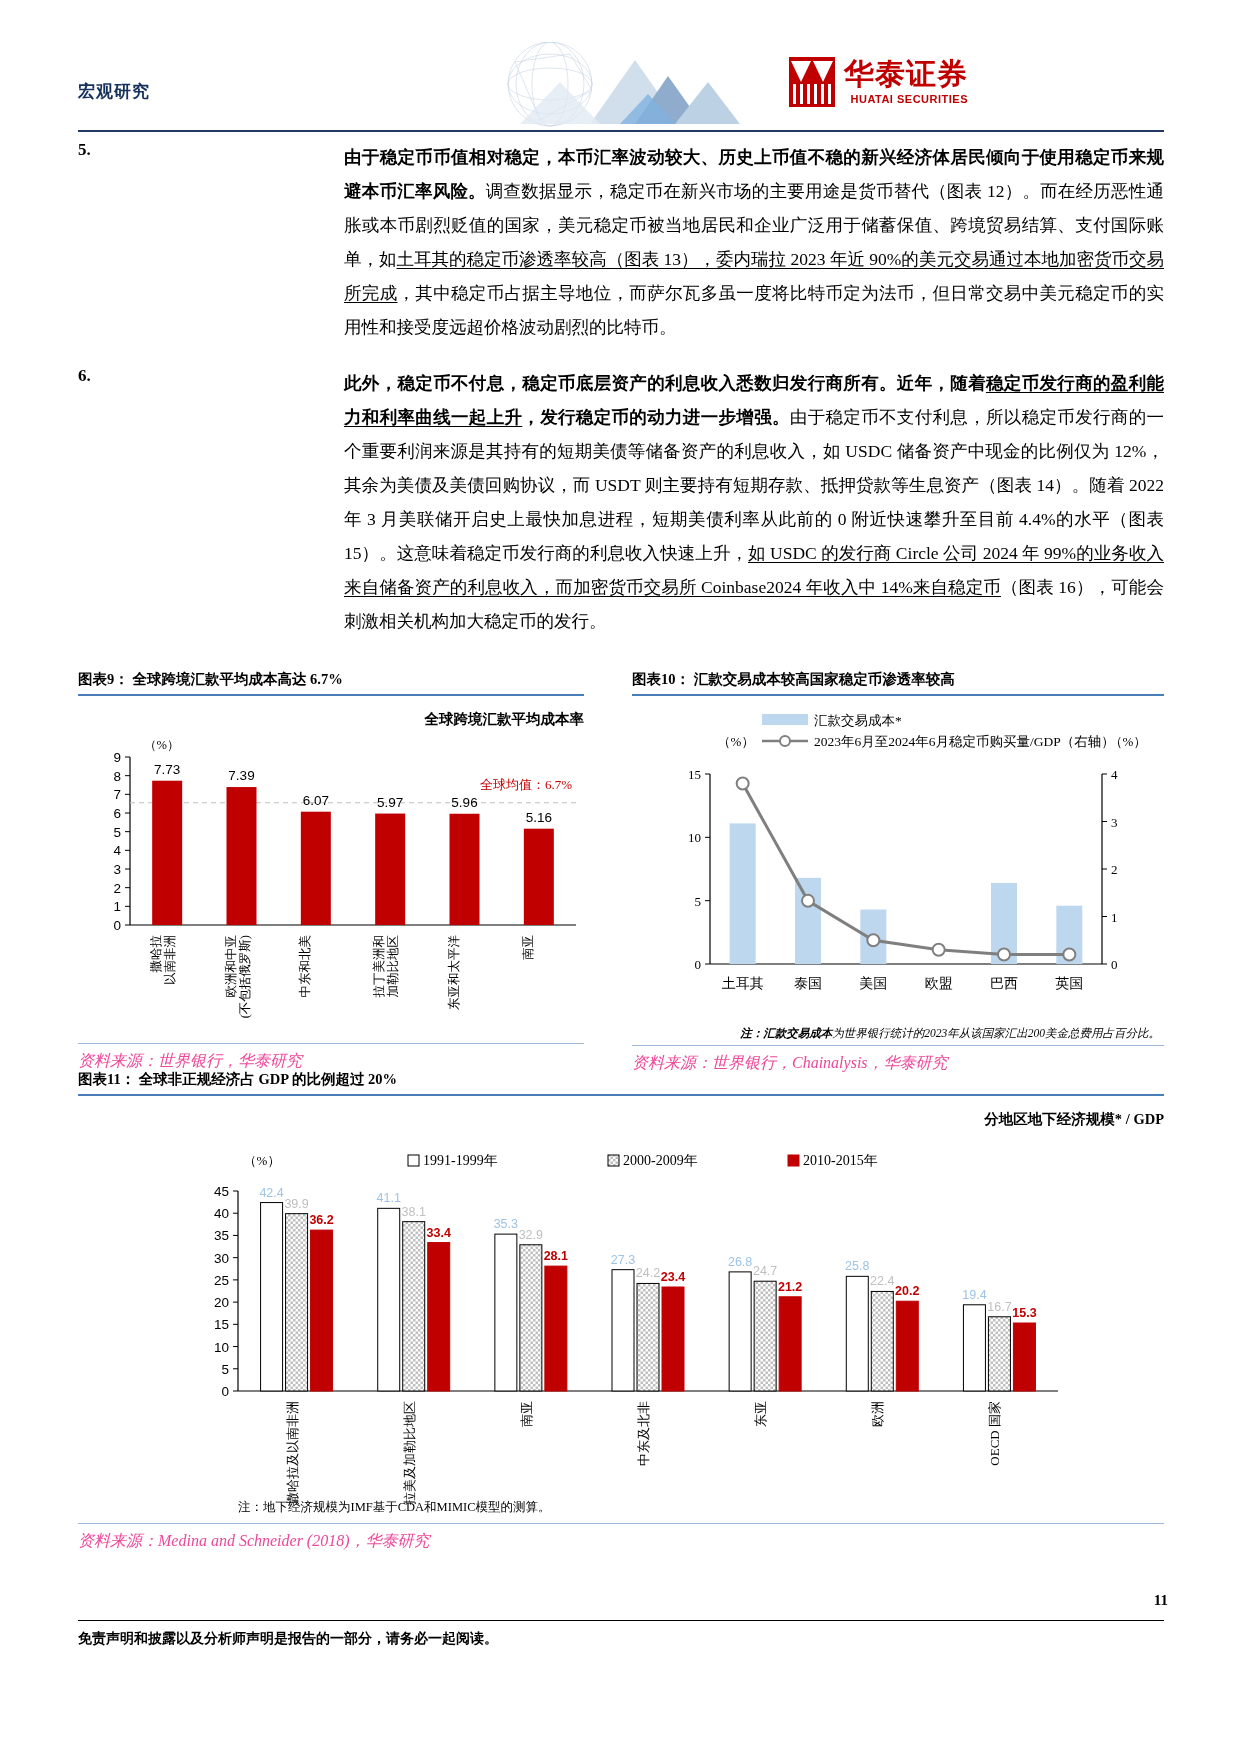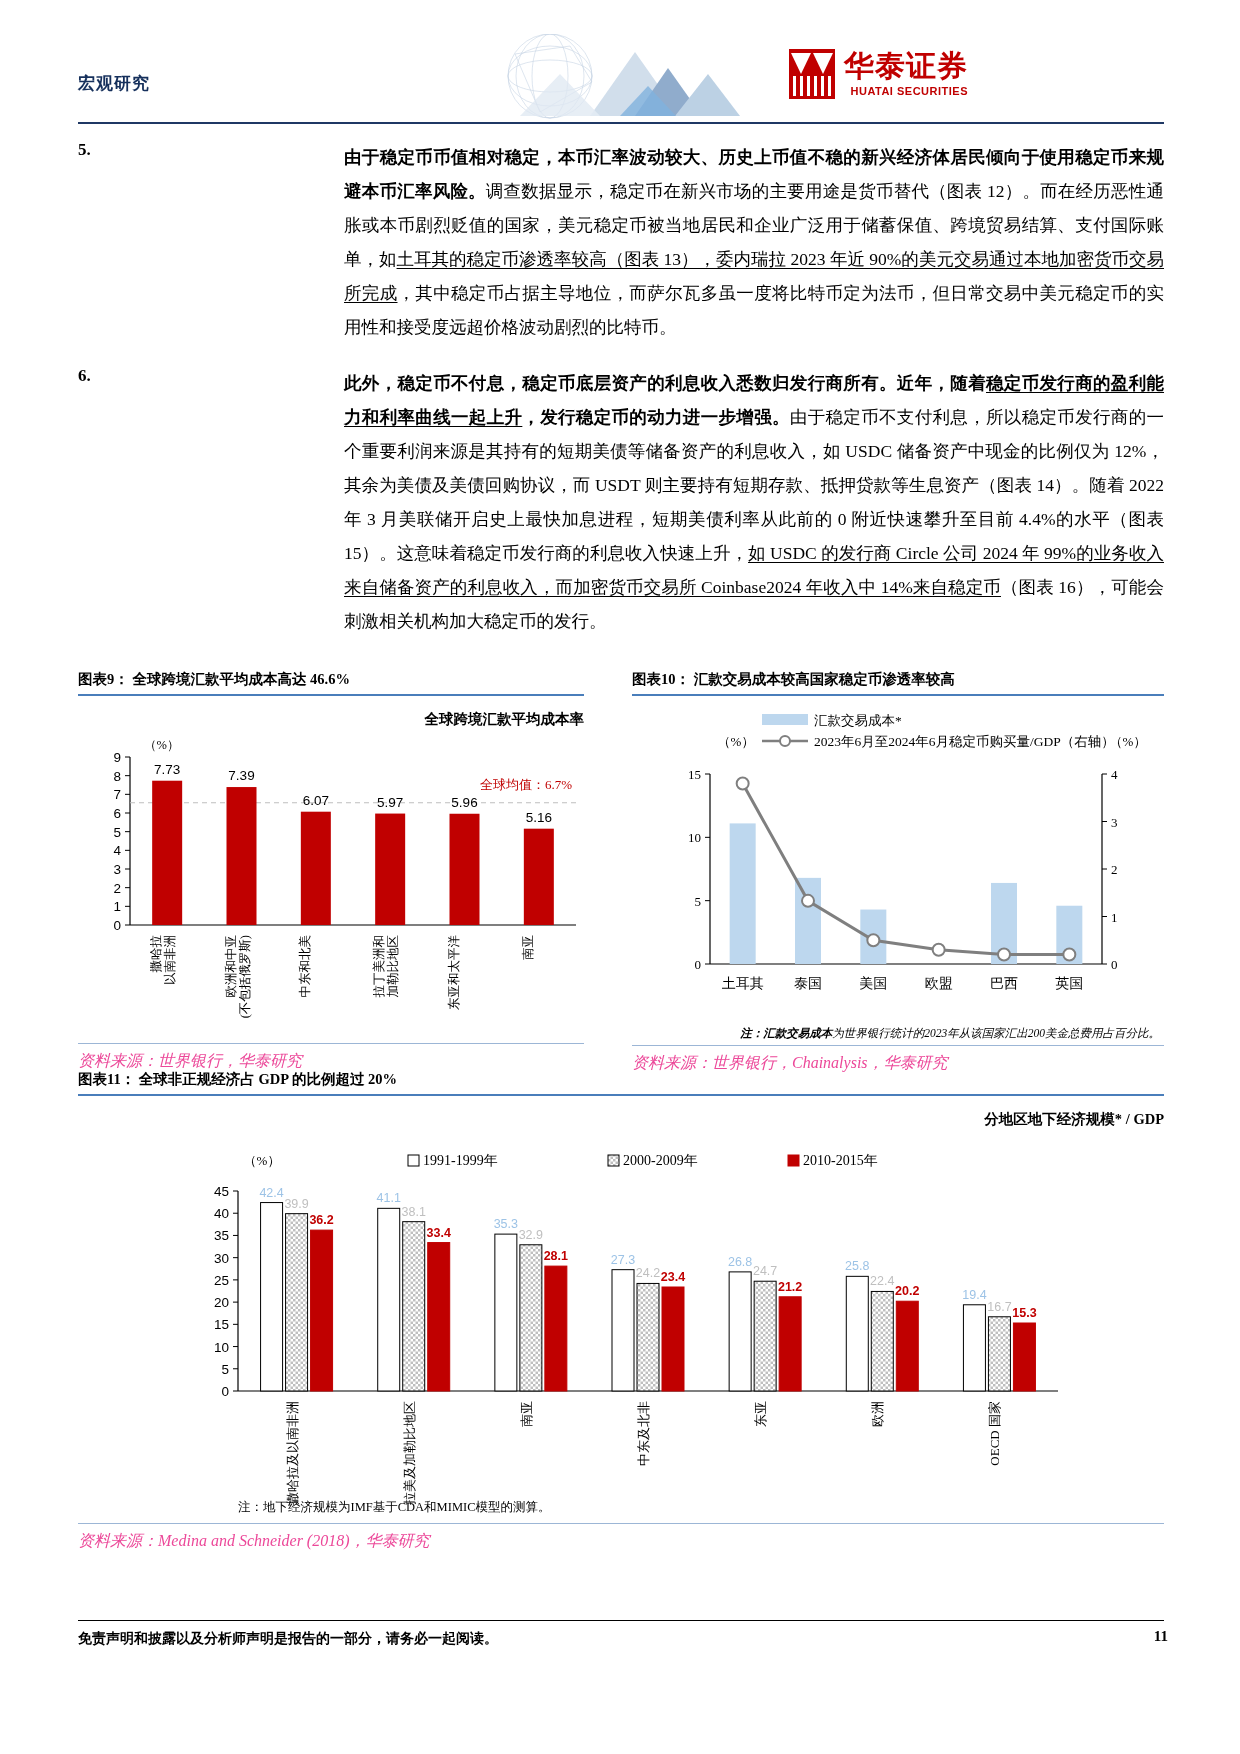--- a/index.html
+++ b/index.html
@@ -6,21 +6,21 @@
   html, body { margin:0; padding:0; }
   body {
     width:1240px; height:1754px;
     background:#ffffff;
     font-family:"Liberation Serif", "DejaVu Serif", serif;
     color:#000;
     position:relative;
     overflow:hidden;
   }
   
-  .header { position:absolute; left:0; top:4px; width:1040px; height:120px; }
+  .header { position:absolute; left:0; top:12px; width:1040px; height:120px; }
   .hdr-title {
     position:absolute; left:78px; top:68px;
     font-family:"Liberation Serif", serif;
     font-weight:bold; font-size:17px; color:#16305c; letter-spacing:1px;
   }
   .hdr-art { position:absolute; left:420px; top:30px; width:420px; height:90px; opacity:.9; }
   .logo-wrap { position:absolute; right:72px; top:45px; display:flex; align-items:center; gap:9px;text-align:right; }
   .logo-mark { width:46px; height:50px; background:#c00000; position:relative; }
   .logo-mark:before, .logo-mark:after {
     content:""; position:absolute; top:4px; width:0; height:0;
@@ -78,21 +78,21 @@
   
   .csvg { display:block; }
 
   
   .foot-rule { position:absolute; left:78px; top:1620px; width:1086px; height:1px; background:#000; }
   .foot-txt {
     position:absolute; left:78px; top:1630px;
     font-family:"Liberation Serif", serif; font-weight:bold; font-size:14px;
   }
   .foot-page {
-    position:absolute; right:72px; top:1628px;
+    position:absolute; right:72px; top:1592px;
     font-family:"Liberation Serif", serif; font-weight:bold; font-size:15px;
   }
   .note {
     font-family:"Liberation Serif", serif; font-style:italic; font-size:11.5px;
     text-align:right; padding-right:4px;
   }
   .note-b { font-weight:bold; font-style:italic; }
 </style>
 </head>
 <body>
@@ -141,21 +141,21 @@
 
   <div class="para">
     <div class="para-num">
         <span>6.</span>
       </div>
     <div class="para-body"><span class="b">此外，稳定币不付息，稳定币底层资产的利息收入悉数归发行商所有。近年，随着</span><span class="b u">稳定币发行商的盈利能力和利率曲线一起上升</span><span class="b">，发行稳定币的动力进一步增强。</span><span>由于稳定币不支付利息，所以稳定币发行商的一个重要利润来源是其持有的短期美债等储备资产的利息收入，如 USDC 储备资产中现金的比例仅为 12%，其余为美债及美债回购协议，而 USDT 则主要持有短期存款、抵押贷款等生息资产（图表 14）。随着 2022 年 3 月美联储开启史上最快加息进程，短期美债利率从此前的 0 附近快速攀升至目前 4.4%的水平（图表 15）。这意味着稳定币发行商的利息收入快速上升，</span><span class="u">如 USDC 的发行商 Circle 公司 2024 年 99%的业务收入来自储备资产的利息收入，而加密货币交易所 Coinbase2024 年收入中 14%来自稳定币</span><span>（图表 16），可能会刺激相关机构加大稳定币的发行。</span></div>
   </div>
 </div>
 
 <div class="exhibit9">
-  <div class="ex-title"><span>图表9：</span>&nbsp;<span>全球跨境汇款平均成本高达 46.6%</span></div>
+  <div class="ex-title"><span>图表9：</span>&nbsp;<span>全球跨境汇款平均成本高达 6.7%</span></div>
   <div class="ex-rule"></div>
   <div class="chart-title">全球跨境汇款平均成本率</div>
   <svg class="csvg" id="chart9" width="506" height="310" viewBox="0 0 506 310">
       <text x="66" y="20" font-family="&quot;Liberation Serif&quot;, serif" font-size="12.5" fill="#000" text-anchor="start" font-weight="normal">（%）</text>
       <line x1="52" y1="28" x2="52" y2="196" stroke="#000" stroke-width="1.2"></line>
       <line x1="52" y1="196" x2="498" y2="196" stroke="#000" stroke-width="1.2"></line>
       <line x1="47" y1="196" x2="52" y2="196" stroke="#000" stroke-width="1"></line>
       <text x="43" y="201" font-family="&quot;Liberation Sans&quot;, sans-serif" font-size="13.5" fill="#000" text-anchor="end" font-weight="normal">0</text>
       <line x1="47" y1="177.33333333333334" x2="52" y2="177.33333333333334" stroke="#000" stroke-width="1"></line>
       <text x="43" y="182.33333333333334" font-family="&quot;Liberation Sans&quot;, sans-serif" font-size="13.5" fill="#000" text-anchor="end" font-weight="normal">1</text>

